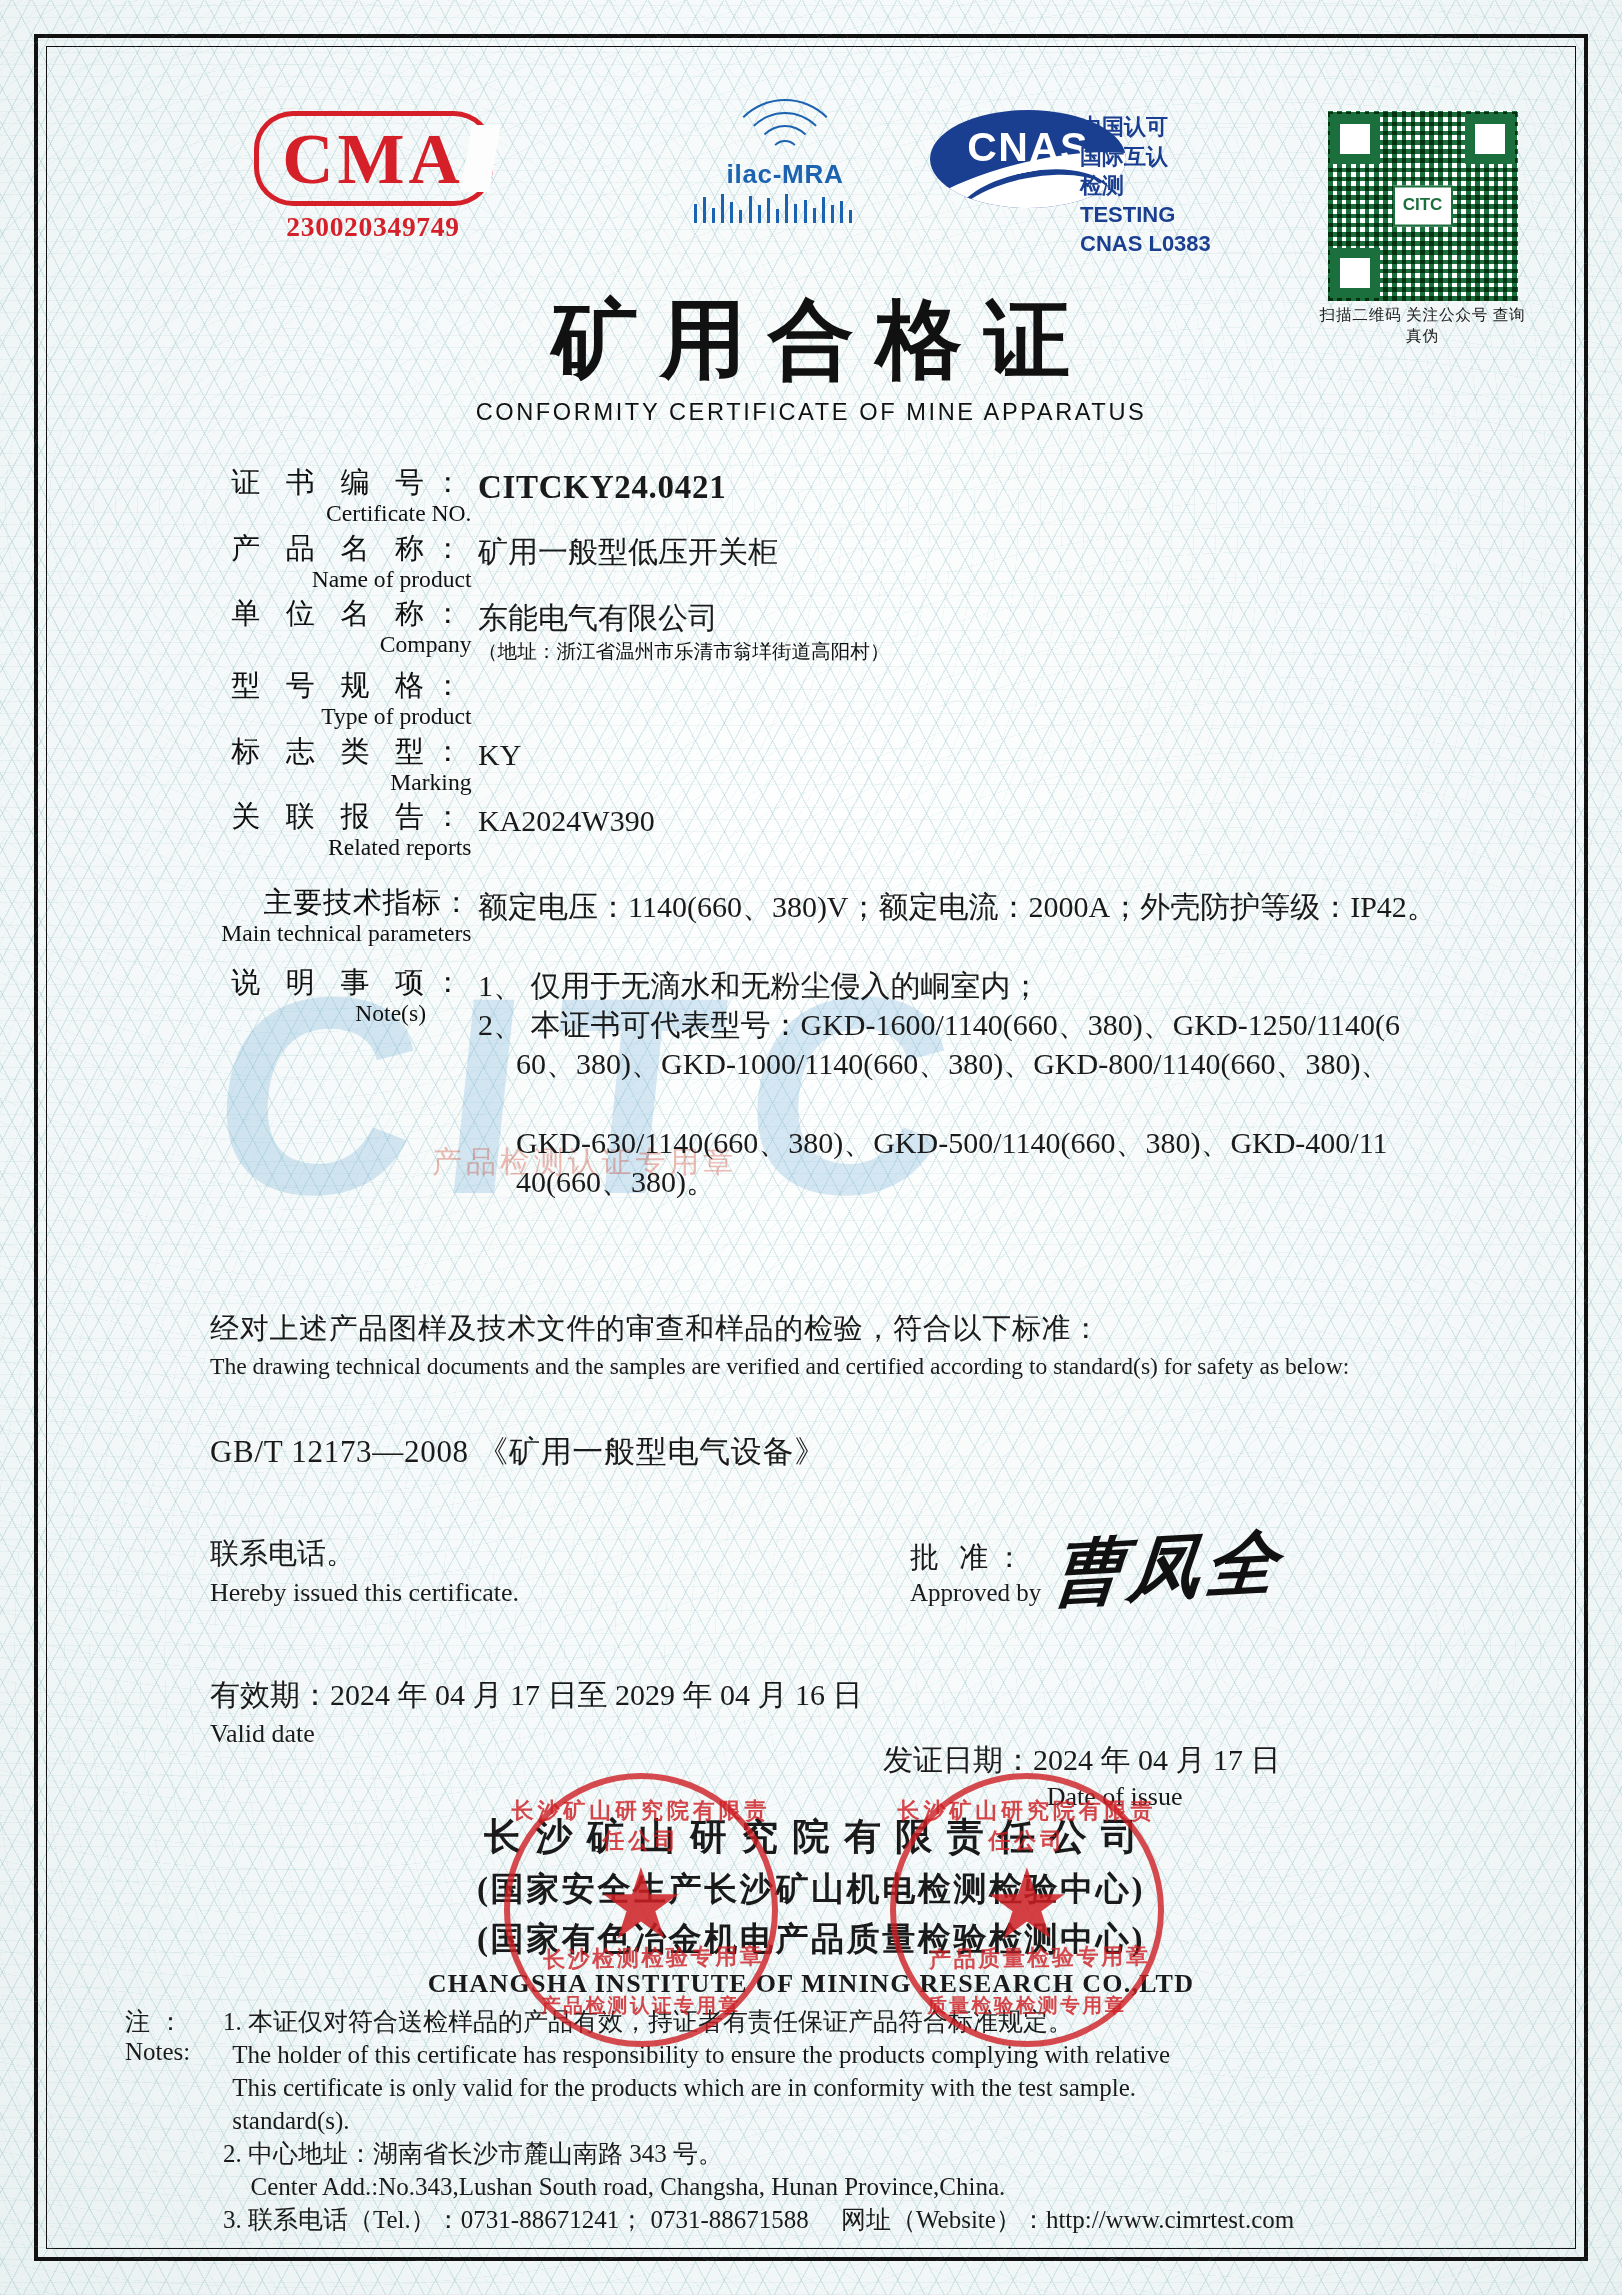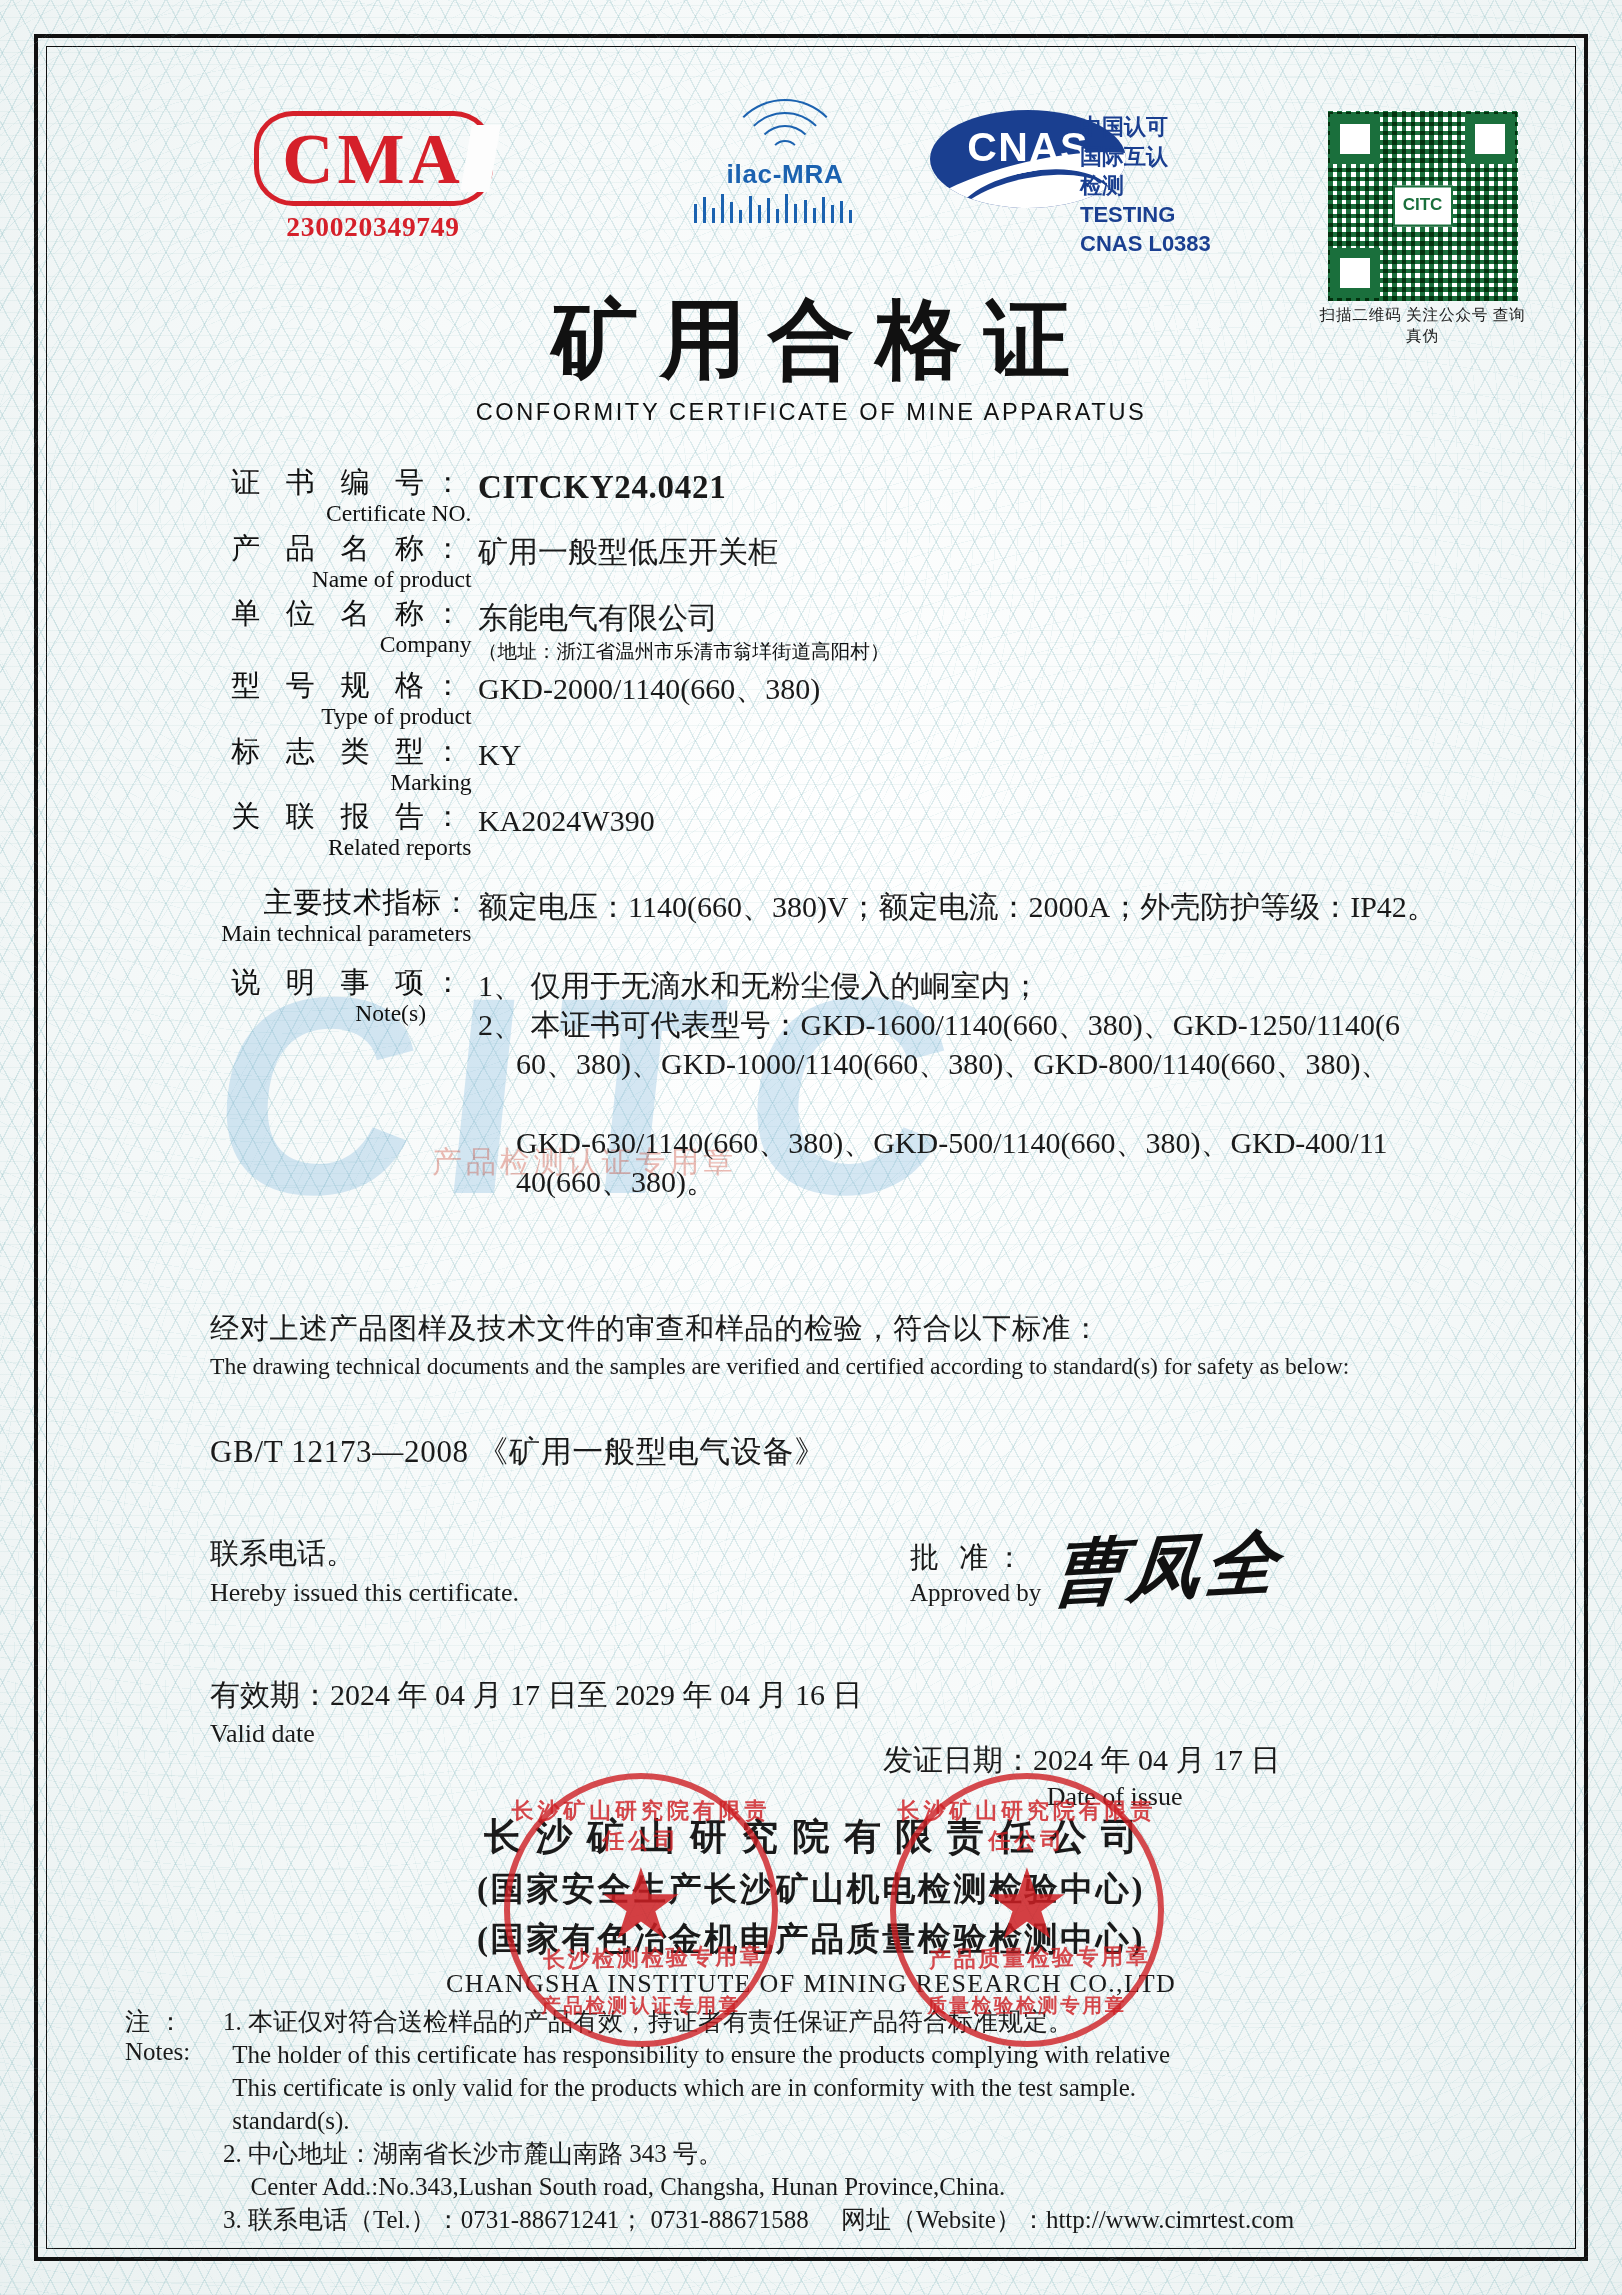--- a/index.html
+++ b/index.html
@@ -346,21 +346,21 @@
     text-align: center;
     z-index: 6;
   }
   .issuer .l1 {
     font-size: 37px; font-weight: 700; letter-spacing: 14.4px; text-indent: 14.4px;
   }
   .issuer .l2, .issuer .l3 {
     font-size: 33px; font-weight: 700; letter-spacing: 2.6px; margin-top: 5.2px;
   }
   .issuer .l4 {
-    font-size: 26px; font-weight: 400; letter-spacing: 1.3px; margin-top: 6.5px;
+    font-size: 26px; font-weight: 700; letter-spacing: 1.3px; margin-top: 6.5px;
     font-family: "Liberation Serif", serif;
   }
 
   
   .stamp {
     position: absolute;
     border: 6.5px solid rgba(205,30,35,0.80);
     border-radius: 50%;
     z-index: 8;
     pointer-events: none;
@@ -516,21 +516,20 @@
           <span>东能电气有限公司</span>
           <span class="small">（地址：浙江省温州市乐清市翁垟街道高阳村）</span>
         </div>
       </div>
 
       <div class="frow">
         <div class="flabel r">
           <div class="cn">型 号 规 格：</div>
           <div class="en">Type of product</div>
         </div>
-        <div class="fval">GKD-2000/1140(660、380)</div>
       </div>
 
       <div class="frow">
         <div class="flabel r">
           <div class="cn">标 志 类 型：</div>
           <div class="en">Marking</div>
         </div>
         <div class="fval">KY</div>
       </div>
 

